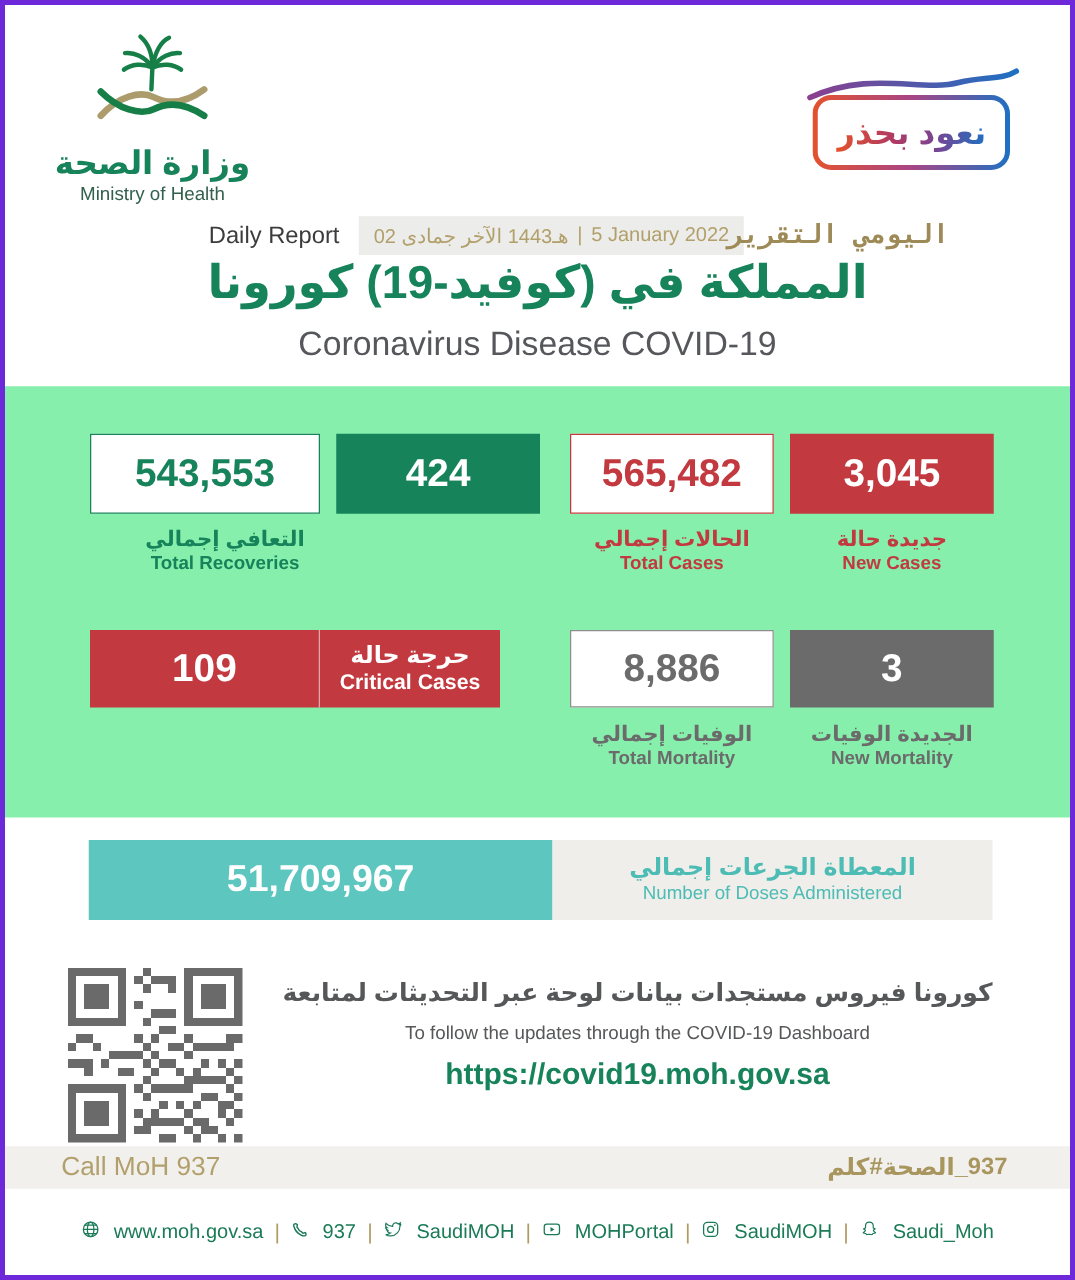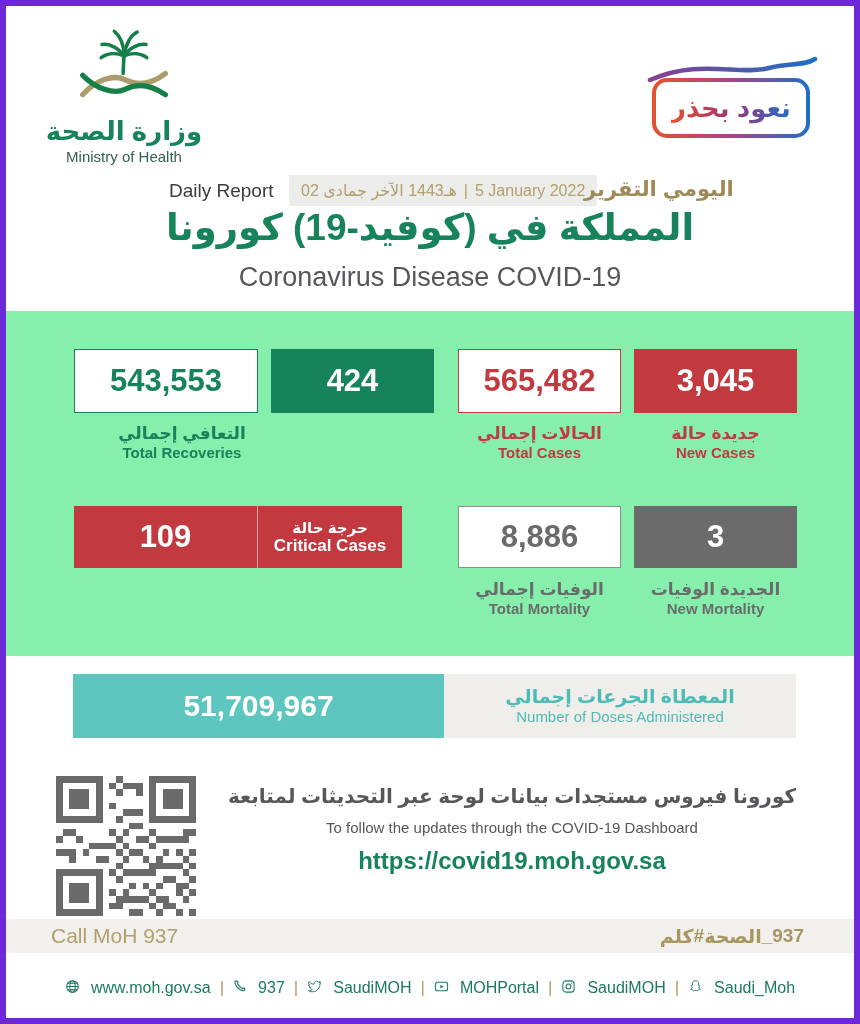--- a/index.html
+++ b/index.html
@@ -1,16 +1,16 @@
 <!DOCTYPE html>
 <html><head>
 <meta charset="utf-8">
 <style>
   html,body{margin:0;padding:0;background:#ffffff;}
-  .page{position:relative;width:860px;height:1024px;background:#ffffff;border:6px solid #6d28d9;
+  .page{position:relative;width:860px;height:1024px;background:#ffffff;border:4px solid #6d28d9;
         box-sizing:border-box;font-family:"Liberation Sans","DejaVu Sans",sans-serif;overflow:hidden;}
 
   
   .logo{position:absolute;left:36px;top:20px;width:164px;text-align:center;}
   .logo-ar{font-size:26px;font-weight:bold;color:#17835a;line-height:1.05;}
   .logo-en{font-size:15px;color:#33604e;margin-top:3px;}
 
   
   .badge{position:absolute;left:644px;top:50px;width:166px;height:88px;}
   .badge-swoosh{position:absolute;left:-6px;top:-2px;width:176px;height:30px;}
@@ -20,39 +20,39 @@
                         linear-gradient(90deg,#e4522d,#a84585,#1e70c2) border-box;
              display:flex;align-items:center;justify-content:center;}
   .badge-text{font-size:26px;font-weight:bold;
               background:linear-gradient(90deg,#e4522d 0%,#b03a62 38%,#7a4492 66%,#1e70c2 100%);
               -webkit-background-clip:text;background-clip:text;color:transparent;}
 
   
   .daily-report-label{position:absolute;left:163px;top:174px;font-size:19px;color:#3c3c3e;}
   .date-box{position:absolute;left:283px;top:169px;height:31px;padding:0 12px;background:#ececea;
             display:flex;align-items:center;gap:7px;font-size:16px;color:#b2a06c;box-sizing:border-box;}
-  .report-title-ar{position:absolute;left:578px;top:171px;font-size:21px;font-weight:bold;color:#9d8a56;}
+  .report-title-ar{position:absolute;left:578px;top:171px;font-size:21px;font-weight:bold;color:#9d8a56;font-family:Liberation Mono, monospace;}
 
   .main-title{position:absolute;top:200px;left:0;width:100%;text-align:center;
               font-size:37px;font-weight:bold;color:#17835a;}
   .sub-title{position:absolute;top:256px;left:0;width:100%;text-align:center;font-size:27px;color:#56575b;}
 
   
   .band{position:absolute;top:305px;left:0;width:100%;height:345px;background:#86efac;}
   .card{position:absolute;display:flex;align-items:center;justify-content:center;
         font-weight:bold;font-size:31px;box-sizing:border-box;}
   .c1{left:68px;top:38px;width:184px;height:64px;background:#fff;border:1px solid #17835a;color:#17835a;}
   .c2{left:265px;top:38px;width:163px;height:64px;background:#17835a;color:#fff;}
   .c3{left:452px;top:38px;width:163px;height:64px;background:#fff;border:1px solid #c23a40;color:#c23a40;}
   .c4{left:628px;top:38px;width:163px;height:64px;background:#c23a40;color:#fff;}
   .c5{left:68px;top:195px;width:328px;height:62px;background:#c23a40;color:#fff;position:absolute;display:flex;}
   .c5-num{width:184px;display:flex;align-items:center;justify-content:center;
           font-size:31px;font-weight:bold;border-right:1px solid rgba(255,255,255,.55);box-sizing:border-box;}
   .c5-label{flex:1;display:flex;flex-direction:column;align-items:center;justify-content:center;line-height:1.15;}
-  .c5-ar{font-size:15px;font-weight:bold;}
+  .c5-ar{font-size:19px;font-weight:bold;}
   .c5-en{font-size:17px;font-weight:bold;}
   .c6{left:452px;top:195px;width:163px;height:62px;background:#fff;border:1px solid #8f8e8e;color:#6c6b6b;}
   .c7{left:628px;top:195px;width:163px;height:62px;background:#6c6b6b;color:#fff;}
   .lbl{position:absolute;text-align:center;line-height:1.25;}
   .lbl-ar{font-size:17px;font-weight:bold;}
   .lbl-en{font-size:15px;font-weight:bold;}
   .lbl.r1{top:112px;} .lbl.r2{top:268px;}
   .g{color:#17835a;} .r{color:#c23a40;} .gy{color:#6c6b6b;}
   .p1{left:84px;width:184px;} .p2{left:265px;width:163px;} .p3{left:452px;width:163px;} .p4{left:628px;width:163px;}
 

